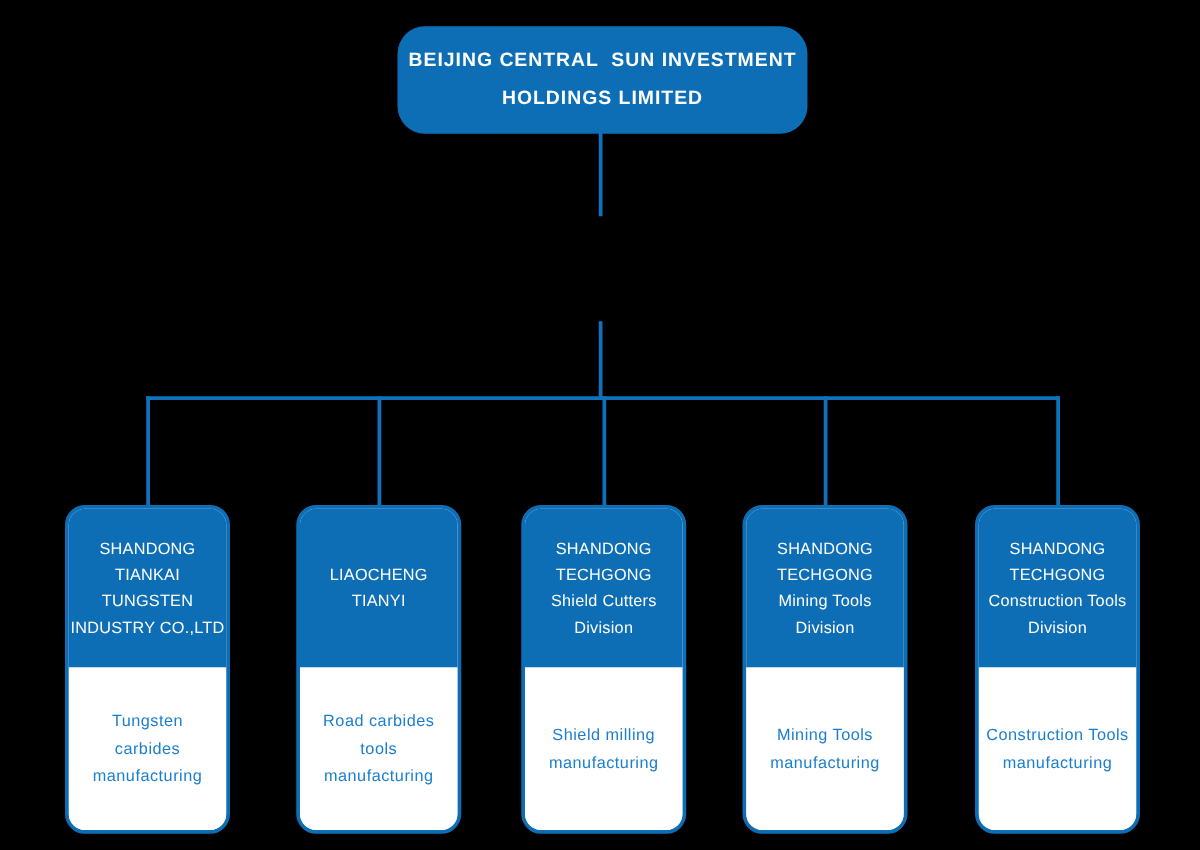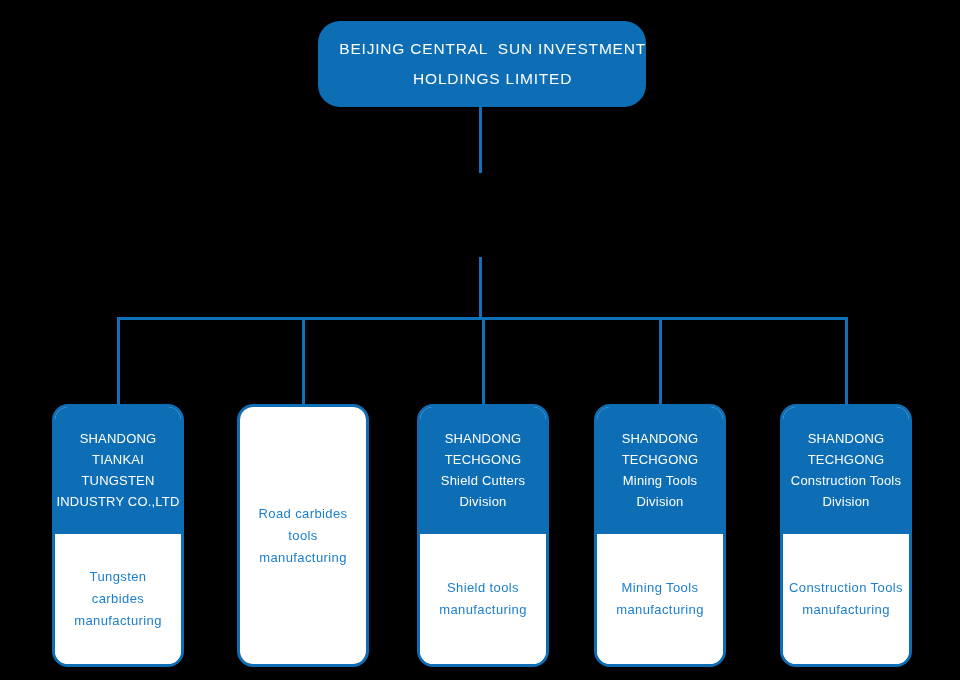--- a/index.html
+++ b/index.html
@@ -19,22 +19,23 @@
   }
   .stage{position:absolute;left:0;top:0;width:960px;height:680px;}
 
   
   .node{
     position:absolute;
     background:var(--node-blue);
     border-radius:22px;
     display:flex;
     align-items:center;
-    justify-content:flex-end;
+    justify-content:center;
     text-align:center;
+    font-weight:bold;
   }
   .node .node-label{
     color:var(--node-text);
     font-size:15.5px;
     line-height:30px;
     letter-spacing:0.8px;
     white-space:pre-wrap;
   }
   .node-root{left:318px;top:21px;width:328px;height:86px;}
   .node-parent{left:318px;top:172px;width:328px;height:86px;}
@@ -113,31 +114,33 @@
     <div class="card-header">SHANDONG
 TIANKAI
 TUNGSTEN
 INDUSTRY CO.,LTD</div>
     <div class="card-body">Tungsten
 carbides
 manufacturing</div>
   </div>
 
   <div class="card" style="left:237px;">
+    <div class="card-header">LIAOCHENG
+TIANYI</div>
     <div class="card-body">Road carbides
 tools
 manufacturing</div>
   </div>
 
   <div class="card" style="left:417px;">
     <div class="card-header">SHANDONG
 TECHGONG
 Shield Cutters
 Division</div>
-    <div class="card-body">Shield tools
+    <div class="card-body">Shield milling
 manufacturing</div>
   </div>
 
   <div class="card" style="left:594px;">
     <div class="card-header">SHANDONG
 TECHGONG
 Mining Tools
 Division</div>
     <div class="card-body">Mining Tools
 manufacturing</div>

